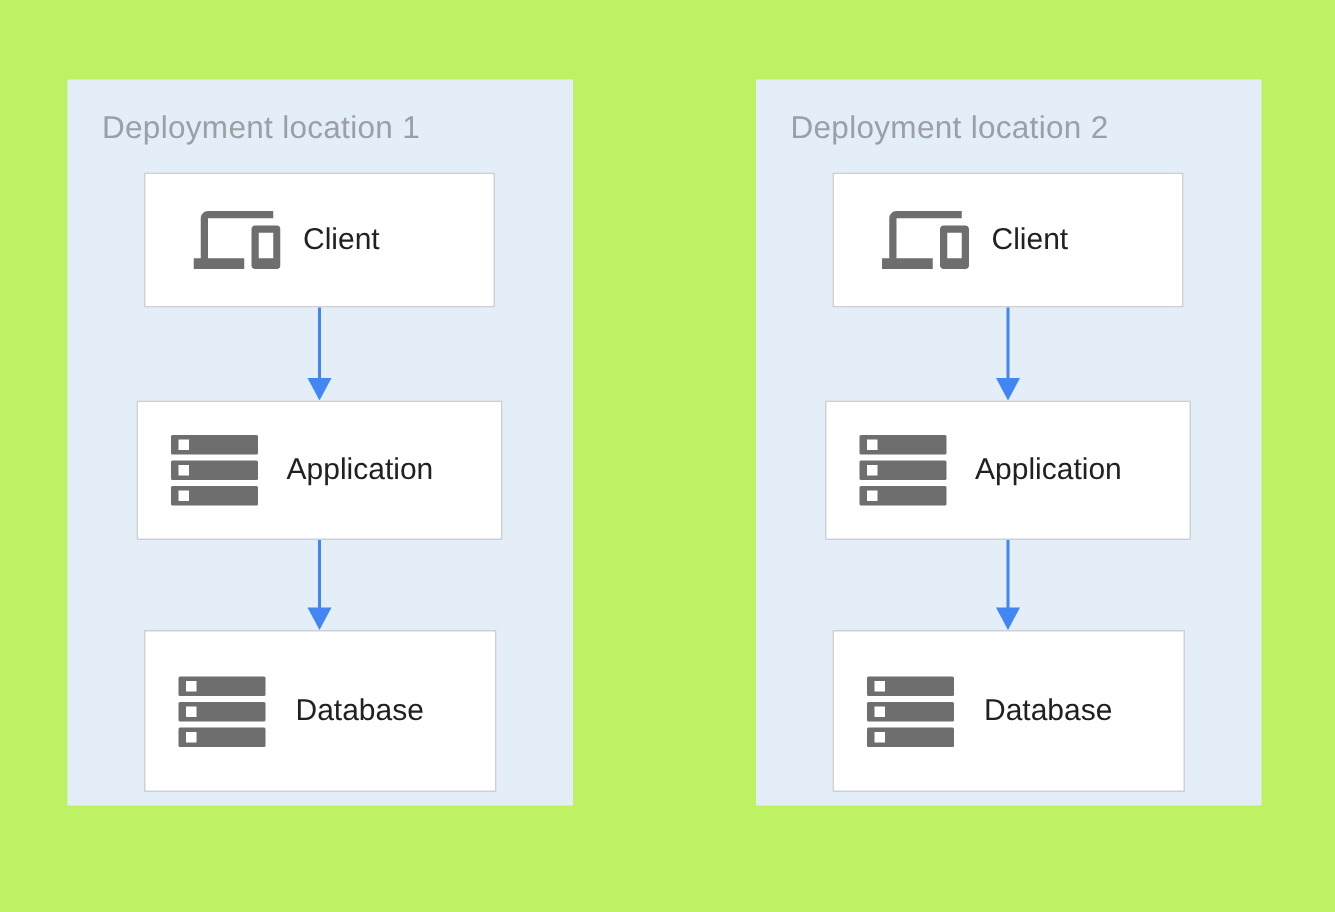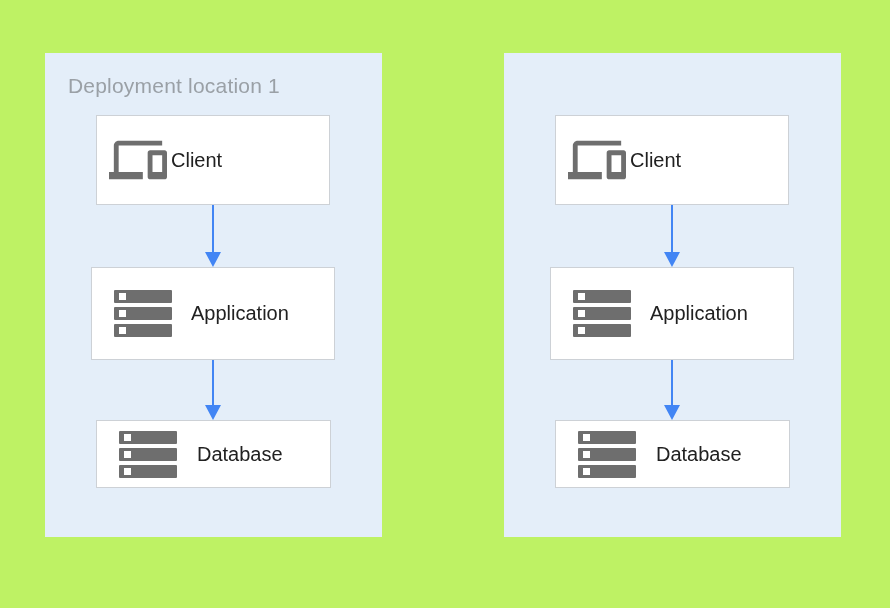--- a/index.html
+++ b/index.html
@@ -34,23 +34,23 @@
     white-space: nowrap;
   }
   .node {
     position: absolute;
     box-sizing: border-box;
     background: var(--box-bg, #ffffff);
     border: 1px solid var(--box-border, #cdd1d6);
     display: flex;
     align-items: center;
   }
-  .node-client   { left: 51px; top: 62px;  width: 234px; height: 90px; padding-left: 12px; gap: 4px; }
+  .node-client   { left: 51px; top: 62px;  width: 234px; height: 90px; padding-left: 32px; gap: 15px; }
   .node-application { left: 46px; top: 214px; width: 244px; height: 93px; padding-left: 22px; gap: 19px; }
-  .node-database { left: 51px; top: 367px; width: 235px; height: 68px; padding-left: 22px; gap: 20px; }
+  .node-database { left: 51px; top: 367px; width: 235px; height: 108px; padding-left: 22px; gap: 20px; }
   .node-label {
     font-size: 20px;
     color: var(--label-color, #212121);
     white-space: nowrap;
   }
   .icon { color: var(--icon-gray, #6e6e6e); flex: none; display: block; }
   
   .storage-icon {
     width: 58px;
     display: flex;
@@ -147,20 +147,21 @@
           </span>
         <span class="storage-bar">
             <span class="storage-dot"></span>
           </span>
       </span>
       <span class="node-label">Database</span>
     </div>
   </div>
 
   <div class="panel panel-2">
+    <div class="panel-title">Deployment location 2</div>
 
     <div class="node node-client">
       <svg class="icon" width="58" height="58" viewBox="0 0 24 24" fill="currentColor" aria-hidden="true">
         <path d="M4 6h18V4H4c-1.1 0-2 .9-2 2v11H0v3h14v-3H4V6zm19 2h-6c-.55 0-1 .45-1 1v10c0 .55.45 1 1 1h6c.55 0 1-.45 1-1V9c0-.55-.45-1-1-1zm-1 9h-4v-7h4v7z"></path>
       </svg>
       <span class="node-label">Client</span>
     </div>
 
     <div class="arrow arrow-1">
       <div class="arrow-line"></div>

